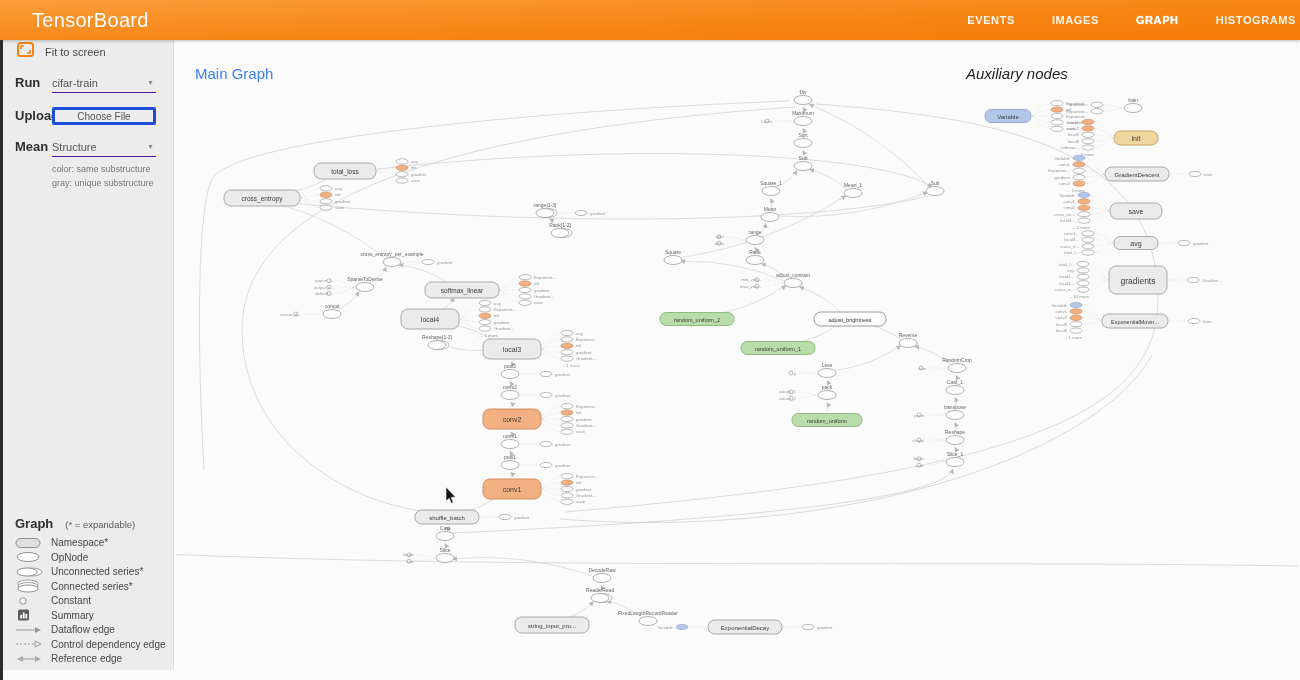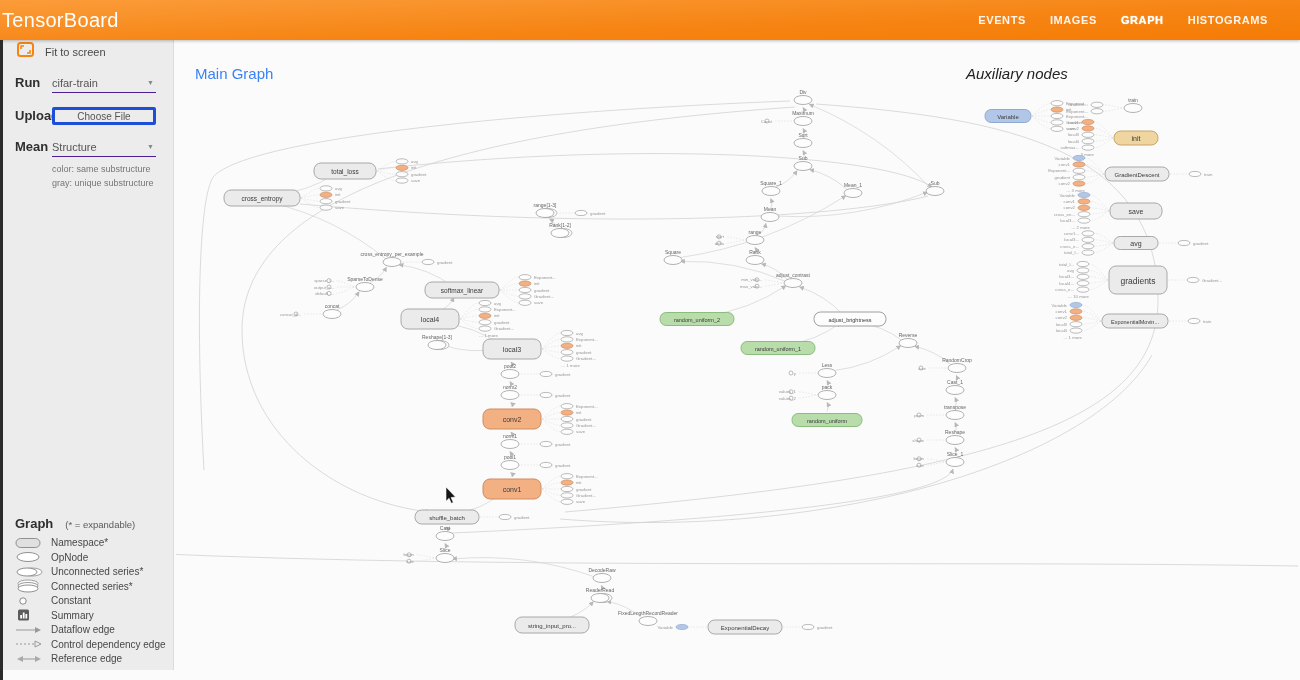--- a/index.html
+++ b/index.html
@@ -4,22 +4,22 @@
 <style>
   * { margin:0; padding:0; box-sizing:border-box; }
   html,body { width:1300px; height:680px; overflow:hidden; background:#fbfbfb;
               font-family:"Liberation Sans", sans-serif; }
 
   
   .header { position:absolute; left:0; top:0; width:1300px; height:40px;
             background:linear-gradient(178deg,#fb9c3a 0%,#f68413 60%,#f57c05 100%);
             display:flex; align-items:center; justify-content:space-between;
             box-shadow:0 1px 3px rgba(0,0,0,.25); z-index:5; }
-  .brand { color:#fff; font-size:20px; font-weight:500; letter-spacing:.3px; padding-left:2px; }
-  .nav { display:flex; align-items:center; gap:24px; padding-right:32px; }
+  .brand { color:#fff; font-size:20px; font-weight:500; letter-spacing:.3px; padding-left:32px; }
+  .nav { display:flex; align-items:center; gap:37px; padding-right:4px; }
   .nav-item { color:rgba(255,255,255,.92); font-size:11px; font-weight:700;
               letter-spacing:.6px; cursor:pointer; }
   .nav-item.active { color:#fff; text-shadow:0 0 1px #fff; }
 
   
   .sidebar { position:absolute; left:0; top:30px; width:174px; height:640px;
              background:#ececec; border-right:1px solid #dcdcdc; z-index:4; }
   .left-edge { position:absolute; left:0; top:40px; width:3px; height:640px; background:#2b2b2b; z-index:6; }
   .fit-row { display:flex; align-items:center; gap:11px; margin:12px 0 0 17px; }
   .fit-label { font-size:11px; color:#484848; }

